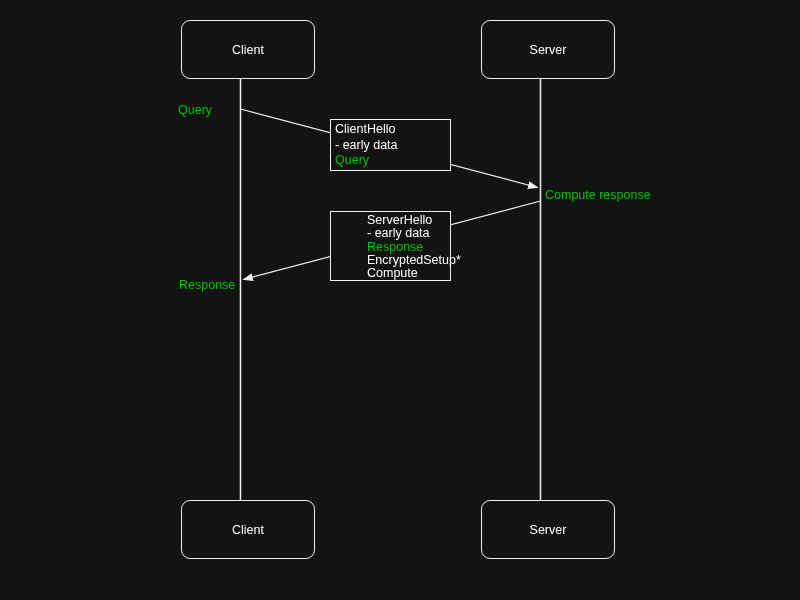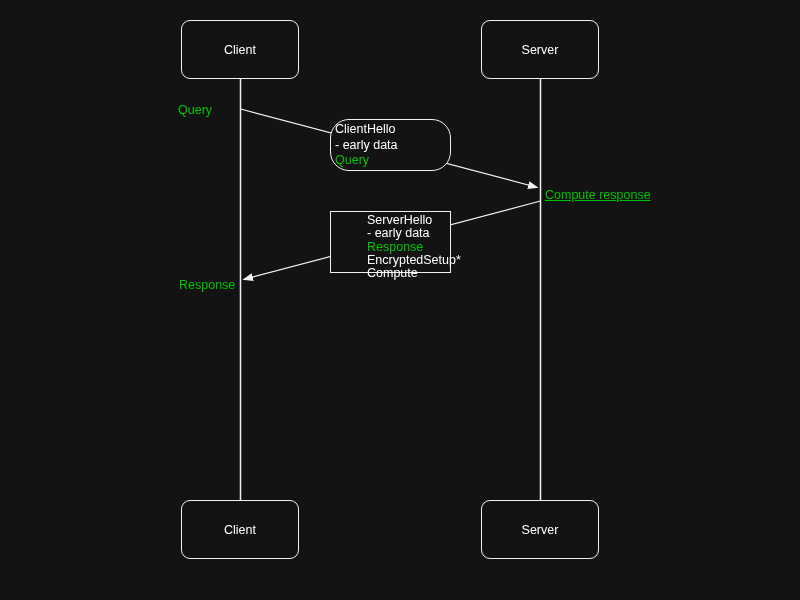--- a/index.html
+++ b/index.html
@@ -21,21 +21,21 @@
     background: var(--background);
   }
   svg.lines {
     position: absolute; left: 0; top: 0;
     width: 800px; height: 600px;
     z-index: 1;
   }
   svg.lines line { stroke: var(--line); }
   .actor-box {
     position: absolute;
-    width: 118px; height: 59px;
+    width: 134px; height: 59px;
     border: 1.5px solid var(--line);
     border-radius: 9px;
     background: var(--background);
     display: flex; align-items: center; justify-content: center;
     color: var(--text);
     font-size: 12.5px;
     z-index: 2;
   }
   .actor-top-client    { left: 181px; top: 20px; }
   .actor-top-server    { left: 481px; top: 20px; }
@@ -44,35 +44,35 @@
   .msg-box {
     position: absolute;
     width: 121px;
     border: 1px solid var(--line);
     background: var(--background);
     color: var(--text);
     font-size: 12.5px;
     padding: 2px 4px 1px 4px;
     z-index: 3;
   }
-  .msg-box-clienthello { left: 330px; top: 119px; height: 52px; border-radius: 19px; }
+  .msg-box-clienthello { left: 330px; top: 119px; height: 52px; }
   .msg-box-clienthello .msg-line { line-height: 15.5px; }
-  .msg-box-serverhello { left: 330px; top: 211px; height: 62px; padding-left: 36px; }
+  .msg-box-serverhello { left: 330px; top: 211px; height: 70px; padding-left: 36px; }
   .msg-box-serverhello .msg-line { line-height: 13.3px; }
   .msg-line.green { color: var(--accent-green); }
   .note-label {
     position: absolute;
     color: var(--accent-green);
     font-size: 12.5px;
     line-height: 14px;
     white-space: nowrap;
     z-index: 2;
   }
   .label-query            { left: 178px; top: 103px; }
-  .label-compute-response { left: 545px; top: 188px; text-decoration: underline; }
+  .label-compute-response { left: 545px; top: 188px; }
   .label-response         { left: 179px; top: 278px; }
 </style>
 </head>
 <body>
 
 <div class="canvas">
 
   <svg class="lines" viewBox="0 0 800 600" xmlns="http://www.w3.org/2000/svg">
     <defs>
       <marker id="arrowhead" markerWidth="11" markerHeight="8" refX="9.5" refY="4" orient="auto" markerUnits="userSpaceOnUse">

